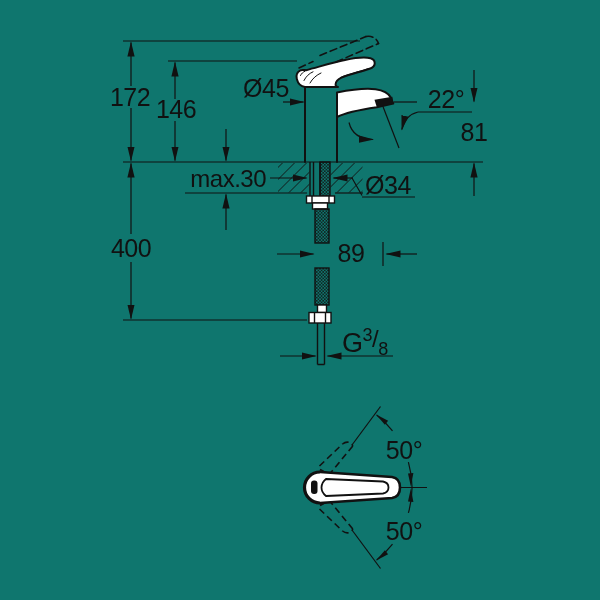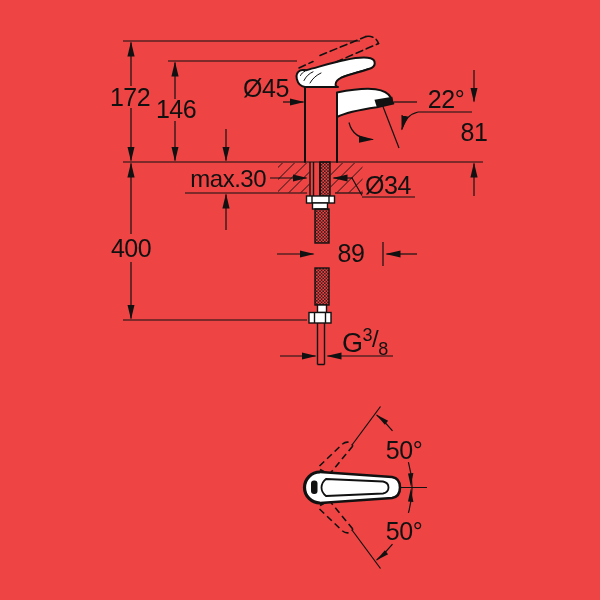--- a/index.html
+++ b/index.html
@@ -1,16 +1,16 @@
 <!DOCTYPE html>
 <html><head>
 <meta charset="utf-8">
 <style>
   html,body{margin:0;padding:0;background:#fff;}
-  #stage{position:relative;width:600px;height:600px;background:#ef4444;overflow:hidden;
+  #stage{position:relative;width:600px;height:600px;background:#0f766e;overflow:hidden;
          font-family:"Liberation Sans", sans-serif;}
   svg{display:block}
   text{fill:#111;font-family:"Liberation Sans", sans-serif;letter-spacing:-0.5px;}
   .dim{font-size:25px;}
   .dimsm{font-size:24px;}
   .frac{font-size:18px;}
 </style>
 </head>
 <body>
 <div id="stage">

